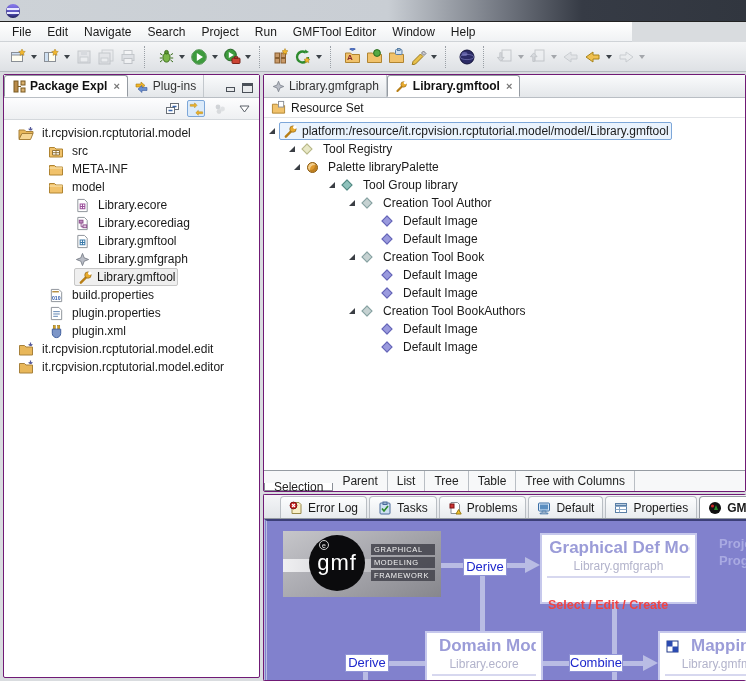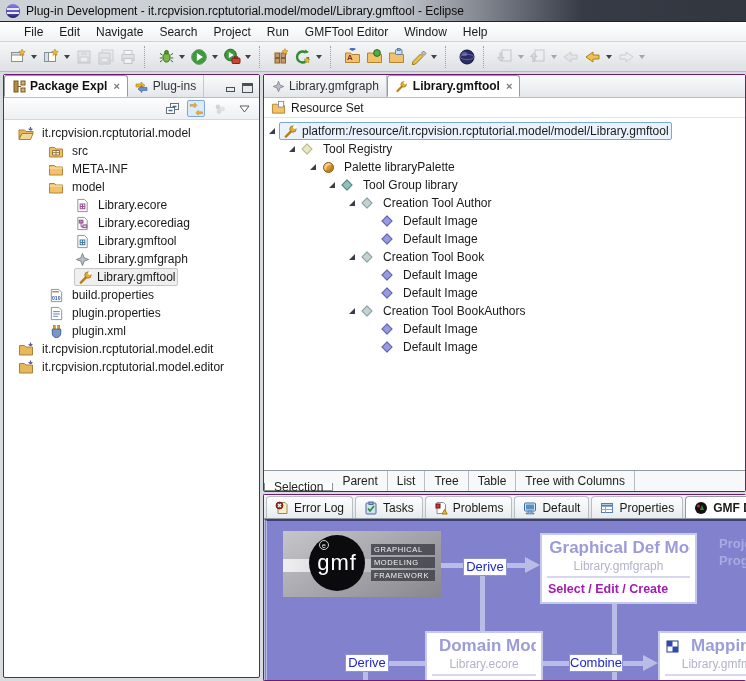--- a/index.html
+++ b/index.html
@@ -11,23 +11,23 @@
     background:linear-gradient(to right,#cdd2d7 0%,#c9ced4 52%,#6e737d 68%,#363b45 78%,#31363f 100%);
     display:flex; align-items:center; padding-left:6px; gap:6px; border-bottom:1px solid #222; }
   .ecl-icon { width:14px; height:14px; border-radius:50%;
     background:linear-gradient(#8a7bf0,#3a3a9e);
     box-shadow:inset 0 -2px 3px rgba(0,0,0,.4); position:relative; overflow:hidden; }
   .ecl-icon::after { content:""; position:absolute; left:1px; right:1px; top:4px; height:2px;
     background:#e8e8ff; box-shadow:0 4px 0 #e8e8ff; }
   .title-text { font-size:12px; color:#0c0c0c; white-space:nowrap; }
 
   
-  .menubar { position:absolute; left:0; top:22px; width:746px; height:20px;
+  .menubar { position:absolute; left:0; top:22px; width:632px; height:20px;
     background:linear-gradient(#ffffff,#f0f2f4); border-bottom:1px solid #cfd3d7;
-    display:flex; align-items:center; padding-left:16px; }
+    display:flex; align-items:center; padding-left:4px; }
   .menu-item { padding:2px 8px; cursor:default; }
 
   
   .toolbar { position:absolute; left:0; top:42px; width:746px; height:30px;
     background:linear-gradient(#f5f6f7,#dee1e5); border-bottom:1px solid #b4b9bf;
     display:flex; align-items:center; padding-left:4px; }
   .tb-group { display:flex; align-items:center; height:26px; padding:0 3px; }
   .tb-sep { width:6px; height:22px; border-left:1px dotted #9aa0a6; margin:0 2px; }
   .tb-btn { display:flex; align-items:center; justify-content:center; height:24px; min-width:22px;
     padding:0 1px; border-radius:2px; }
@@ -77,40 +77,40 @@
   
   .res-row { height:20px; display:flex; align-items:center; gap:5px; padding-left:6px;
     border-bottom:1px solid #e2e4e7; }
   .ed-bottom-tabs { position:absolute; left:0; right:0; bottom:0; height:21px; background:#f7f8f9;
     border-top:1px solid #959ba2; display:flex; align-items:stretch; font-size:12px; }
   .ebt { display:flex; align-items:center; padding:0 9px; border-right:1px solid #b9bec4; color:#222; }
   .ebt.active { background:#fff; border:1px solid #8a9097; border-top:none; font-weight:normal;margin-top:12px; }
 
   
   .vtabs { height:24px; background:linear-gradient(#f4f5f7,#e2e5e9); border-bottom:1px solid #959ba2;
-    display:flex; align-items:flex-end; padding-left:2px; }
+    display:flex; align-items:flex-end; padding-left:16px; }
   .vtab { display:flex; align-items:center; gap:5px; height:22px; padding:0 8px;
     border:1px solid #b9bec4; border-bottom:none; border-radius:4px 4px 0 0; margin-right:2px;
     background:linear-gradient(#fcfdfe,#e9ecef); white-space:nowrap; }
   .vtab.active { background:#fff; border-color:#959ba2; font-weight:bold; }
 
   
   .dash { position:absolute; left:0; right:0; top:24px; bottom:0; background:#8181cd;
     border-top:2px solid #3c3f78; border-left:3px double #b9bce0; overflow:hidden; }
   .conn { position:absolute; background:#b9bce4; }
   .arrowhead { position:absolute; width:0; height:0; border-top:8px solid transparent;
     border-bottom:8px solid transparent; border-left:15px solid #b9bce4; }
   .dash-btn { position:absolute; background:#fff; border:1px solid #8f93d6; color:#1d27cc;
     font-size:13px; text-align:center; line-height:16px; }
   .card { position:absolute; background:#fff; border:2px solid #c6c8ec; padding:3px 5px 0 5px; }
   .card-title { display:flex; align-items:center; justify-content:center; gap:12px;
     font-weight:bold; font-size:17px; color:#9b9cd8; white-space:nowrap; overflow:hidden; }
   .card-sub { text-align:center; color:#b2b3cb; font-size:12px; padding:1px 0 3px 0;
     border-bottom:2px solid #d7d8ef; white-space:nowrap; overflow:hidden; }
-  .card-actions { color:#a21caf; font-weight:bold; font-size:12.5px; padding:4px 1px; white-space:nowrap; }
+  .card-actions { color:#ef4444; font-weight:bold; font-size:12.5px; padding:20px 1px; white-space:nowrap; }
   .gmf-logo { position:absolute; left:16px; top:10px; width:158px; height:66px;
     background:linear-gradient(150deg,#c6c6ca 0%,#a9a9af 45%,#87878d 100%); overflow:hidden; }
   .gmf-band { position:absolute; left:0; top:28px; width:100%; height:13px;
     background:linear-gradient(to right,#efeff1,rgba(239,239,241,0) 85%); }
   .gmf-circle { position:absolute; left:26px; top:4px; width:56px; height:56px; border-radius:50%;
     background:#0b0b0d; display:flex; align-items:center; justify-content:center; }
   .gmf-circle .g-txt { color:#fff; font-size:22px; font-weight:normal; letter-spacing:1px; }
   .gmf-e { position:absolute; left:36px; top:9px; width:10px; height:10px; border:1px solid #cfcfcf;
     border-radius:50%; color:#eee; font-size:7px; line-height:9px; text-align:center; }
   .gmf-lines { position:absolute; left:88px; top:13px; display:flex; flex-direction:column; gap:2px; }
@@ -119,21 +119,20 @@
   .side-labels { position:absolute; left:452px; top:14px; width:31px; overflow:hidden;
     font-weight:bold; font-size:13px; color:#a9aae2; line-height:17px; white-space:nowrap; }
 </style>
 </head>
 <body>
 
 <div class="app">
 
   <div class="titlebar">
     <span class="ecl-icon"></span>
-    <span class="title-text">Plug-in Development - it.rcpvision.rcptutorial.model/model/Library.gmftool - Eclipse</span>
   </div>
 
   <div class="menubar">
     <span class="menu-item">File</span>
     <span class="menu-item">Edit</span>
     <span class="menu-item">Navigate</span>
     <span class="menu-item">Search</span>
     <span class="menu-item">Project</span>
     <span class="menu-item">Run</span>
     <span class="menu-item">GMFTool Editor</span>
@@ -546,21 +545,21 @@
           <span>platform:/resource/it.rcpvision.rcptutorial.model/model/Library.gmftool</span>
         </span>
       </div>
       <div class="trow" style="padding-left:25px">
         <span class="exp"></span>
         <span class="ic16">
             <span class="dia dia-pale"></span>
           </span>
         <span class="tlabel">Tool Registry</span>
       </div>
-      <div class="trow" style="padding-left:46px">
+      <div class="trow" style="padding-left:30px">
         <span class="exp"></span>
         <span class="ic16">
             <span class="pal-ic"></span>
           </span>
         <span class="tlabel">Palette libraryPalette</span>
       </div>
       <div class="trow" style="padding-left:65px">
         <span class="exp"></span>
         <span class="ic16">
             <span class="dia dia-teal"></span>

